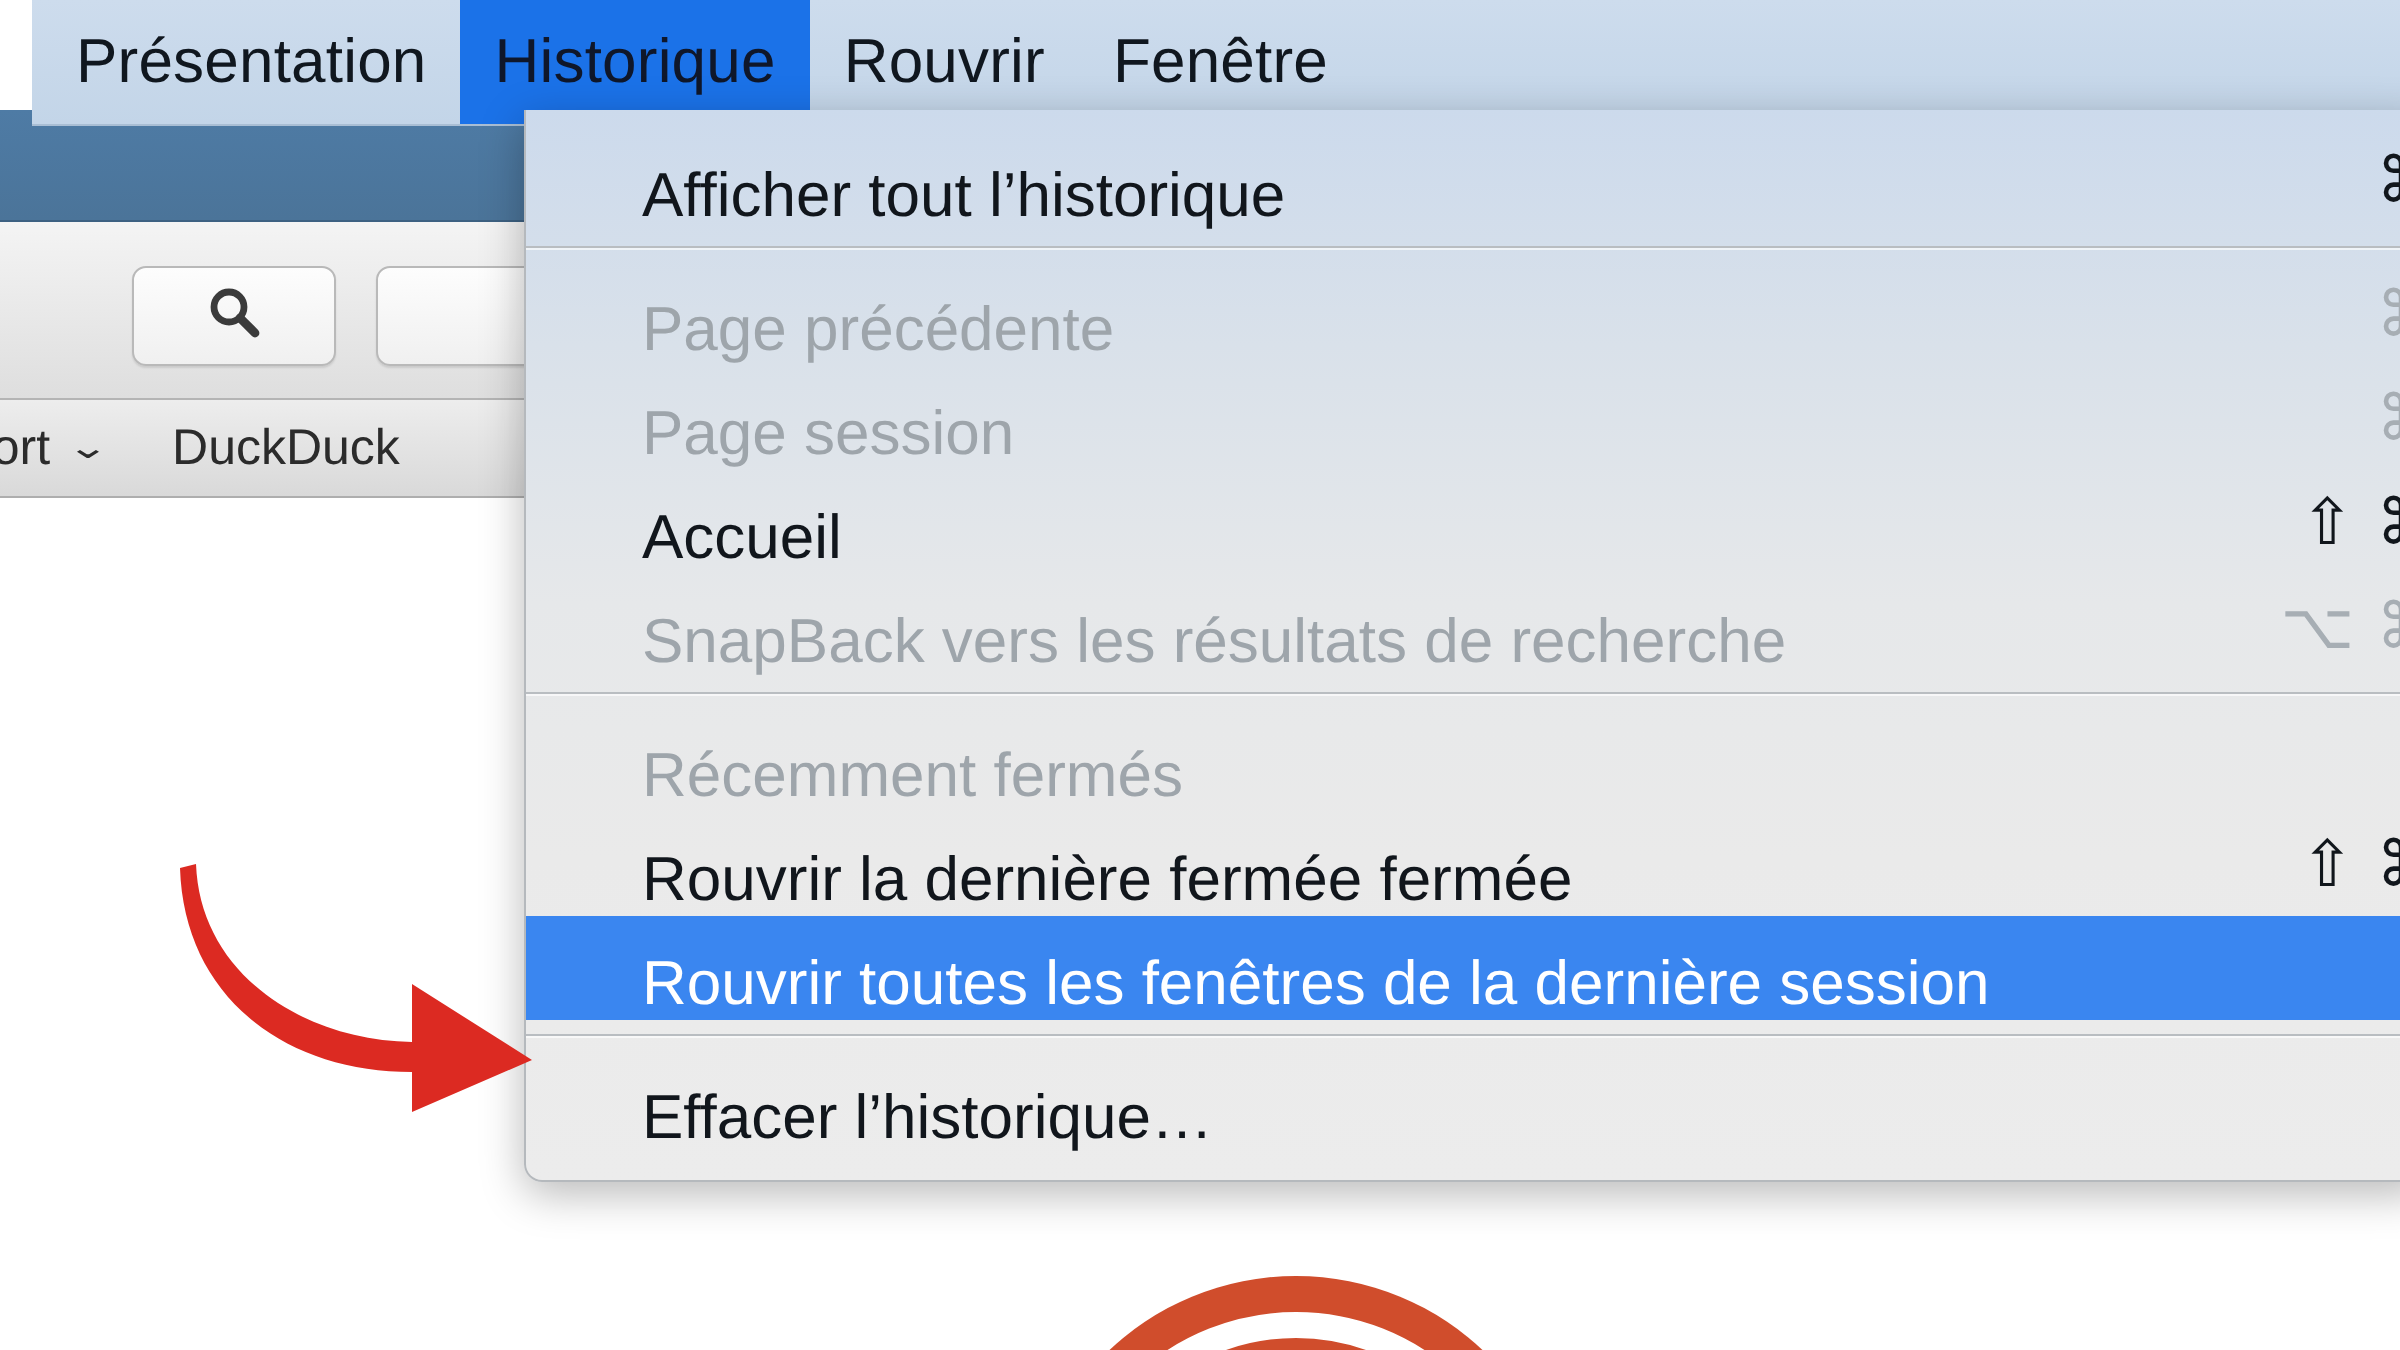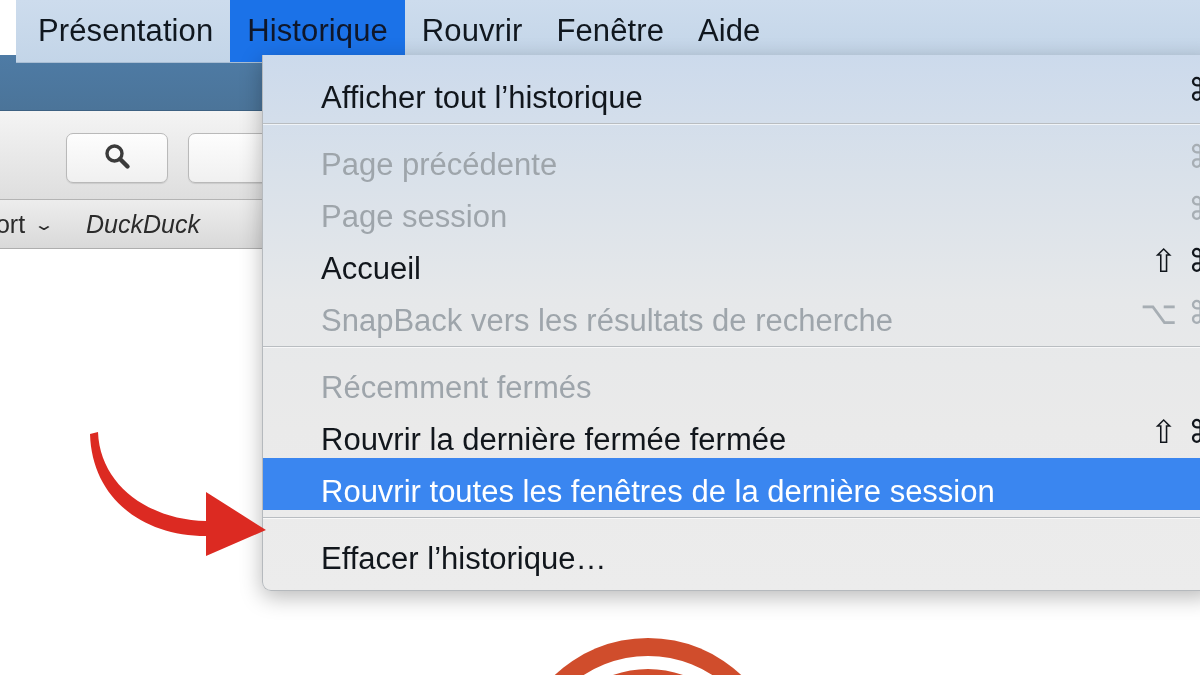--- a/index.html
+++ b/index.html
@@ -65,21 +65,21 @@
     background: linear-gradient(#ededed, #d9d9d9);
     border-bottom: 1px solid #aeaeae;
     display: flex;
     align-items: center;
     color: #2b2b2b;
     font-size: 25px;
     white-space: nowrap;
   }
   .bm-item { display: flex; align-items: center; }
   .bm-item.first { margin-left: -18px; }
-  .bm-item.second { margin-left: 34px; font-style: italic; }
+  .bm-item.second { margin-left: 34px; }
   .bm-chevron {
     margin-left: 11px;
     font-size: 19px;
     line-height: 1;
     transform: scaleX(1.35) scaleY(0.85);
     display: inline-block;
   }
   .bg-page {
     position: absolute;
     left: 0; top: 194px;
@@ -239,23 +239,20 @@
       </div>
       <div class="menubar-item active">
         <span>Historique</span>
       </div>
       <div class="menubar-item">
         <span>Rouvrir</span>
       </div>
       <div class="menubar-item">
         <span>Fenêtre</span>
       </div>
-      <div class="menubar-item">
-        <span>Aide</span>
-      </div>
     </div>
 
   <div class="menu" id="menu">
       <div class="menu-row">
         <span class="menu-label">Afficher tout l’historique</span>
         <span class="menu-shortcut">⌘</span>
       </div>
       <div class="menu-separator"></div>
       <div class="menu-row disabled">
         <span class="menu-label">Page précédente</span>

